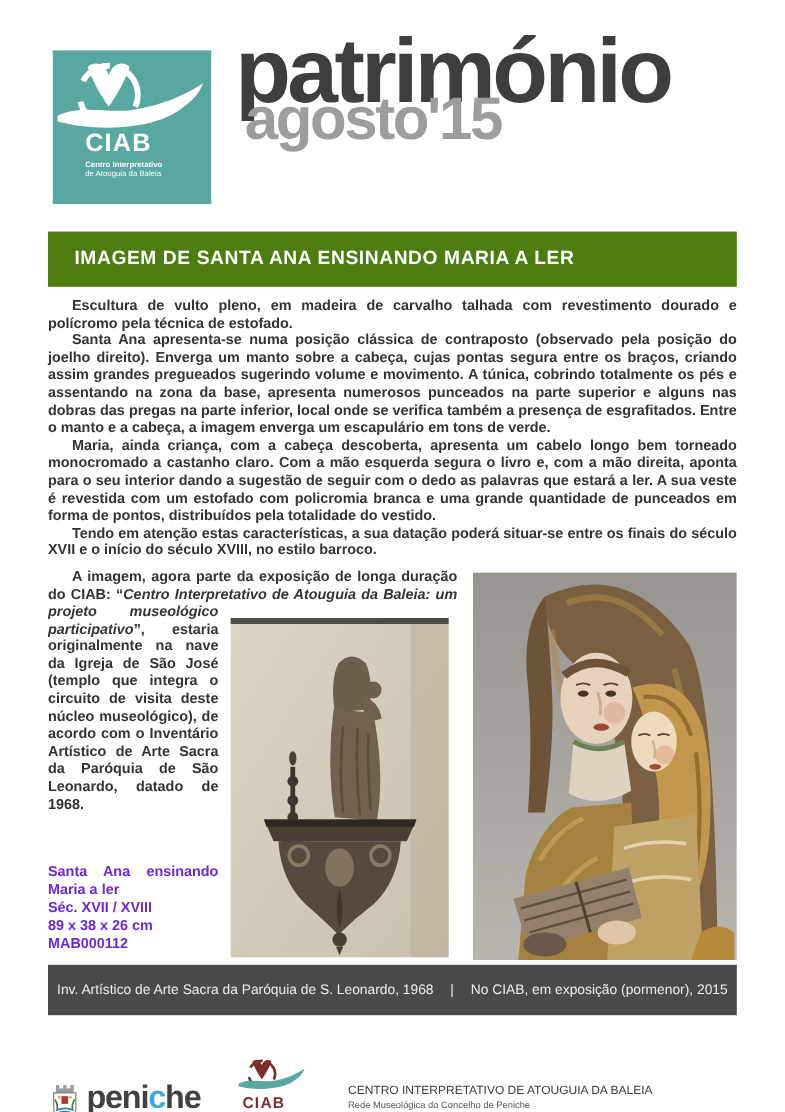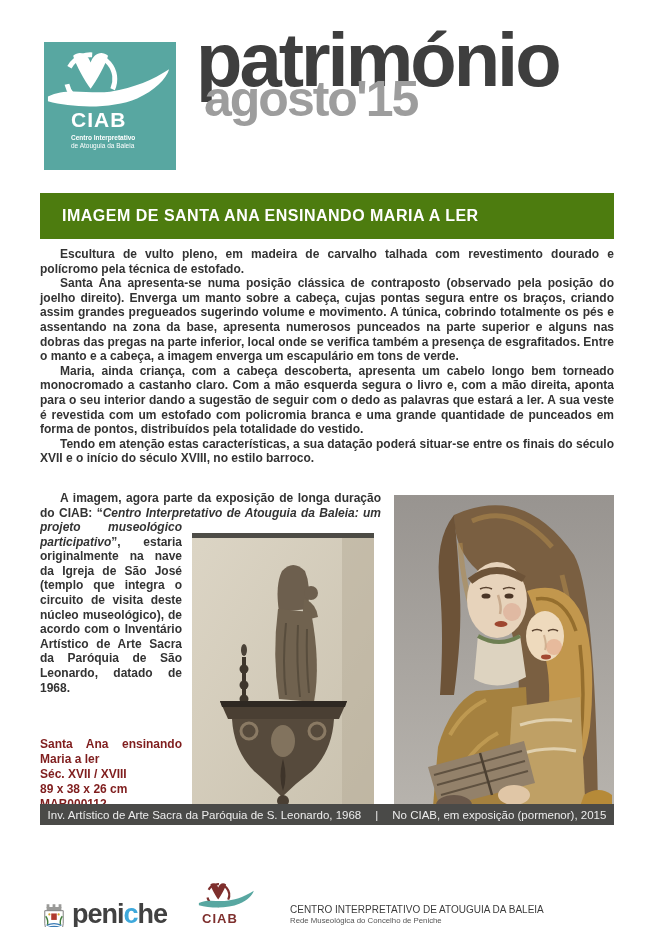--- a/index.html
+++ b/index.html
@@ -45,42 +45,42 @@
     font-size: 16px; font-weight: bold; letter-spacing: .5px;
     line-height: 46px; padding-left: 22px;
   }
 
   
   .article { position: absolute; left: 40px; top: 247px; width: 574px; font-weight: bold; }
   .article p {
     font-size: 12px; line-height: 14.6px;
     text-align: justify; text-indent: 20px; color: #333;
   }
-  .media { margin-top: 25px; }
+  .media { margin-top: 7px; }
   .media::after { content:""; display:block; clear:both; }
   .photo-right {
     float: right; width: 220px; height: 323px;
     margin: 4px 0 0 12px;
   }
   .left-zone { overflow: hidden; }
   .spacer { float: right; width: 1px; height: 40px; }
   .photo-left {
     float: right; clear: right;
     width: 182px; height: 283px;
     margin: 2px 8px 8px 10px;
   }
   figure svg { display:block; width:100%; height:100%; }
   .exhibit i { font-style: italic; }
-  .caption { margin-top: 42px; width: 142px; font-size: 12px; line-height: 15px; color:#7f1d1d; }
+  .caption { margin-top: 42px; width: 142px; font-size: 12px; line-height: 15px; color:#6d28d9; }
   .caption .jt { text-align: justify; text-indent: 0; }
 
   
   .source-bar {
     position: absolute; left: 40px; top: 804px;
-    width: 574px; height: 21px;
+    width: 574px; height: 42px;
     background: #4a4a48; color: #ececec;
     display: flex; align-items: center; justify-content: center;
     font-size: 11.5px; gap: 14px;
   }
 
   
   .footer { position: absolute; left: 0; top: 883px; width: 654px; height: 72px; }
   .arms { position: absolute; left: 42px; top: 20px; }
   .peniche { position: absolute; left: 72px; top: 16px; }
   .peniche-word { font-size: 27px; font-weight: bold; letter-spacing: -1px; color: #414141; }

